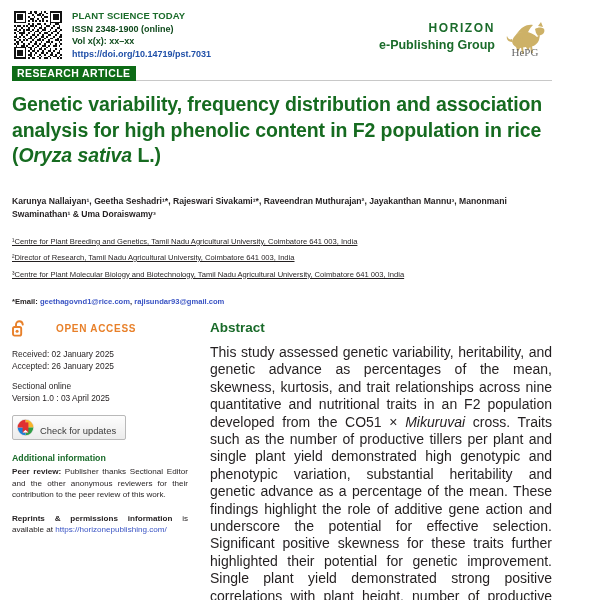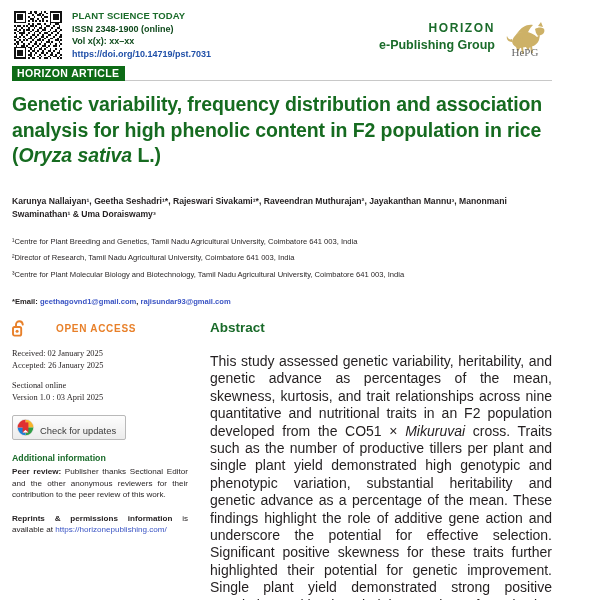--- a/index.html
+++ b/index.html
@@ -129,20 +129,21 @@
     line-height: 13px;
     color: #231f20;
   }
 
   
   .affils {
     margin-top: 13px;
     font-size: 7.6px;
     line-height: 16.5px;
     color: #231f20;
+    text-decoration: underline;
   }
 
   
   .email-line {
     margin-top: 14px;
     font-size: 7.6px;
     font-weight: bold;
   }
   .email-line .lbl { color: #231f20; }
   .email-line a {
@@ -191,21 +192,20 @@
     color: #1a6b2a;
     font-size: 9px;
     font-weight: bold;
     letter-spacing: .3px;
     margin-bottom: 5px;
   }
   .hist-line {
     font-size: 8.4px;
     line-height: 12px;
     color: #231f20;
-    font-family: Liberation Serif, serif;
   }
   .hist-gap { height: 8px; }
 
   .crossmark {
     margin-top: 11px;
     display: inline-flex;
     align-items: flex-end;
     border: 1px solid #b9b9b9;
     border-radius: 2px;
     background: linear-gradient(#fdfdfd, #ececec);
@@ -240,21 +240,21 @@
   .addl-body a {
     color: #3a54c4;
     text-decoration: none;
   }
 
   
   .abs-head {
     color: #1a6b2a;
     font-size: 13.5px;
     font-weight: bold;
-    margin-bottom: 18px;
+    margin-bottom: 9px;
   }
   .abs-text {
     font-size: 14px;
     line-height: 17.4px;
     text-align: justify;
     color: #231f20;
     hyphens: none;
   }
   .abs-text .ital { font-style: italic; }
 </style>
@@ -505,36 +505,36 @@
             <path d="M19 32 L20 39 L22 39 L21 32 Z"></path>
             <path d="M28 31 L29 38 L31 38 L30 31 Z"></path>
           </g>
           <text x="23" y="41" font-family="'Liberation Serif',serif" font-size="11" fill="#6a6a6a" text-anchor="middle">HePG</text>
         </svg>
       </div>
     </div>
   </div>
 
   <div class="ra-row">
-    <span class="ra-badge">HORIZON  ARTICLE</span>
+    <span class="ra-badge">RESEARCH  ARTICLE</span>
   </div>
   <hr class="hr-thin">
 
   <h1 class="paper-title"><span>Genetic variability, frequency distribution and association analysis for high phenolic content in F2 population in rice (</span><span class="ital">Oryza sativa</span><span> L.)</span></h1>
 
   <div class="authors">Karunya Nallaiyan¹, Geetha Seshadri¹*, Rajeswari Sivakami¹*, Raveendran Muthurajan², Jayakanthan Mannu³, Manonmani Swaminathan¹ &amp; Uma Doraiswamy³</div>
 
   <div class="affils">
     <div>¹Centre for Plant Breeding and Genetics, Tamil Nadu Agricultural University, Coimbatore 641 003, India</div>
     <div>²Director of Research, Tamil Nadu Agricultural University, Coimbatore  641 003, India</div>
     <div>³Centre for Plant Molecular Biology and Biotechnology, Tamil Nadu Agricultural University, Coimbatore 641 003, India</div>
   </div>
 
   <div class="email-line"><span class="lbl">*Email:</span>
-    <a href="#">geethagovnd1@gmail.com</a><span>, </span><a href="#">rajisundar93@gmail.com</a>
+    <a href="#">geethagovnd1@rice.com</a><span>, </span><a href="#">rajisundar93@gmail.com</a>
   </div>
 
   <div class="body-cols">
 
     <div class="col-left">
 
       <div class="open-access">
         <div class="oa-icon">
           <svg viewBox="0 0 14 17" width="14" height="17">
             <path d="M4 7 V4.8 C4 2.6 5.6 1.2 7.4 1.2 C9.2 1.2 10.6 2.6 10.8 4.6" fill="none" stroke="#e8802a" stroke-width="1.9" stroke-linecap="round"></path>

